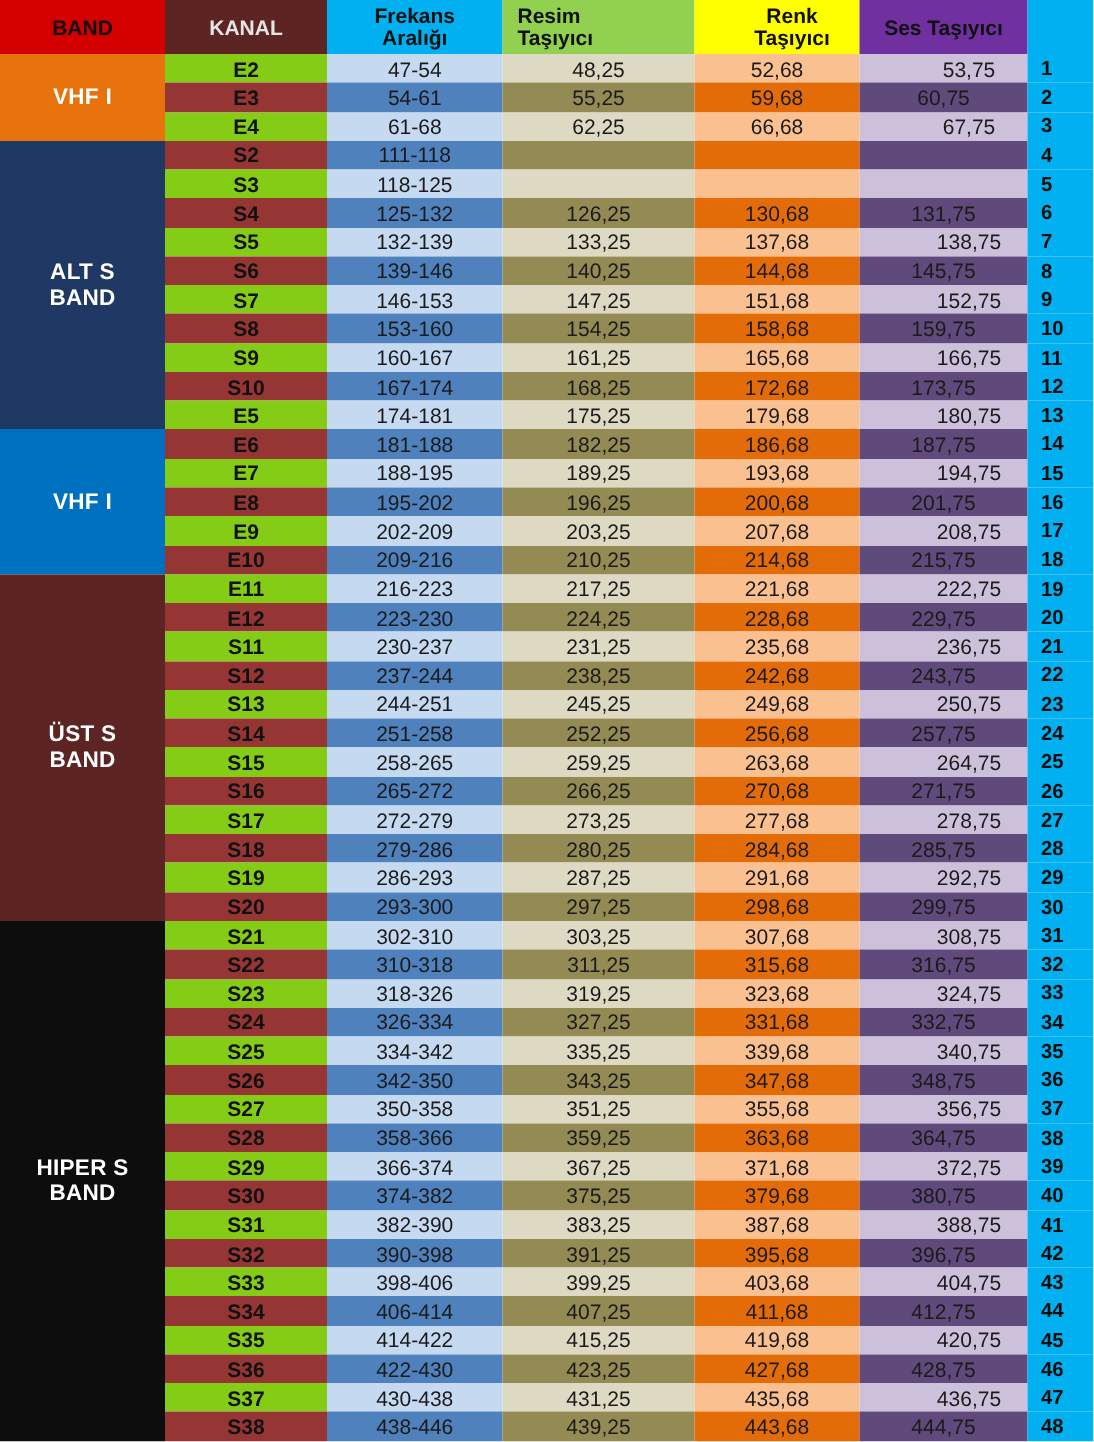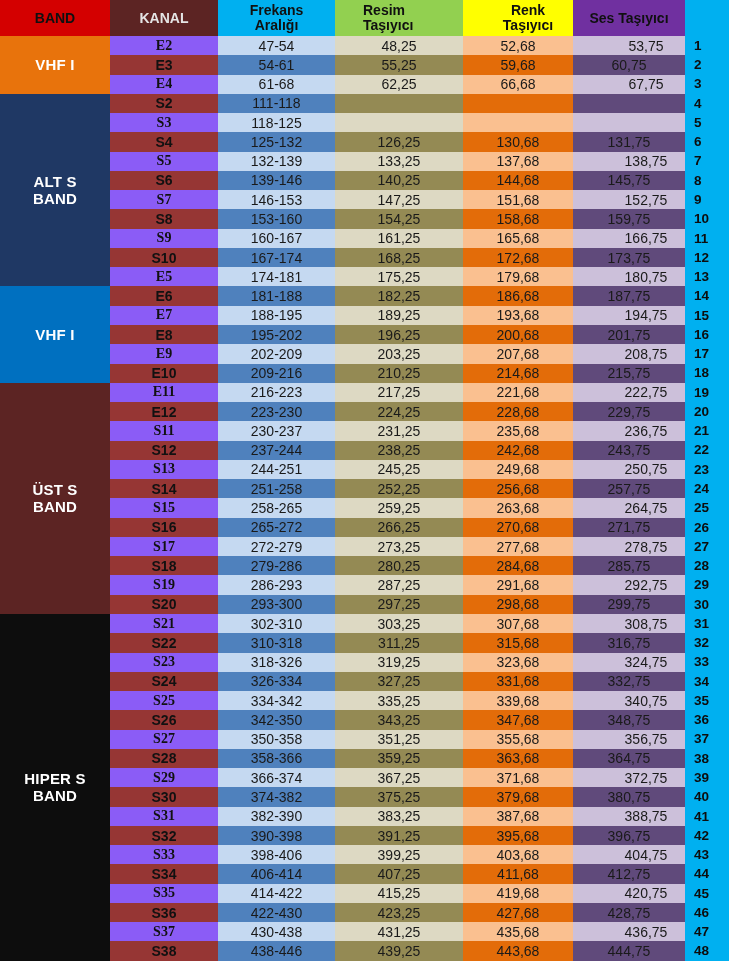--- a/index.html
+++ b/index.html
@@ -39,21 +39,21 @@
     font-weight: bold;
     text-align: center;
     line-height: 1.05;
     color: #101010;
     border: 0;
     white-space: pre-line;
   }
   th.h-band  { background: #D40000; }
   th.h-kanal { background: #5C2423; color: #e5e5e5; }
   th.h-frek  { background: #00B0F0; }
-  th.h-resim { background: #92D050; text-align: left; padding-left: 28px; }
+  th.h-resim { background: #92D050; text-align: left; padding-left: 10px; }
   th.h-renk  { background: #FFFF00; padding-left: 24px; }
   th.h-ses   { background: #7030A0; }
   th.h-num   { background: #00B0F0; }
 
   
   tbody tr { height: 19.27px; }
   td {
     padding: 0 6px;
     margin: 0;
     border: 0;
@@ -74,21 +74,21 @@
     letter-spacing: 0.2px;
   }
 
   
   td.kanal {
     text-align: center;
     font-weight: bold;
     font-size: 14px;
     color: #111111;
   }
-  tr.odd  td.kanal { background: #8b5cf6; font-family: Liberation Serif, serif; }
+  tr.odd  td.kanal { background: #84cc16; }
   tr.even td.kanal { background: #963634; }
 
   
   td.frek { text-align: center; }
   tr.odd  td.frek { background: #C5D9F1; }
   tr.even td.frek { background: #4F81BD; }
 
   
   td.resim { text-align: center; }
   tr.odd  td.resim { background: #DDD9C3; }

